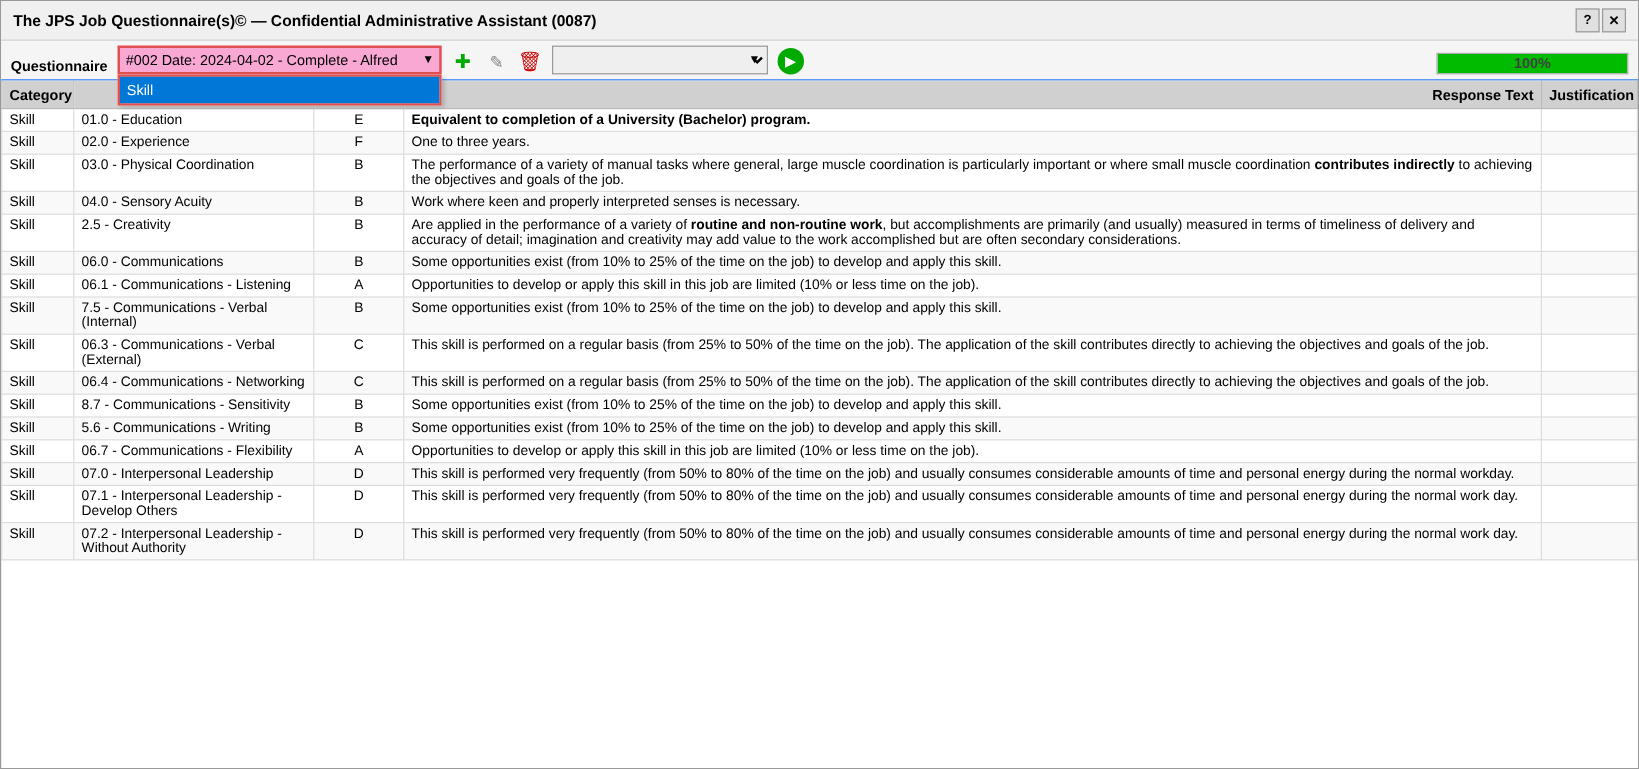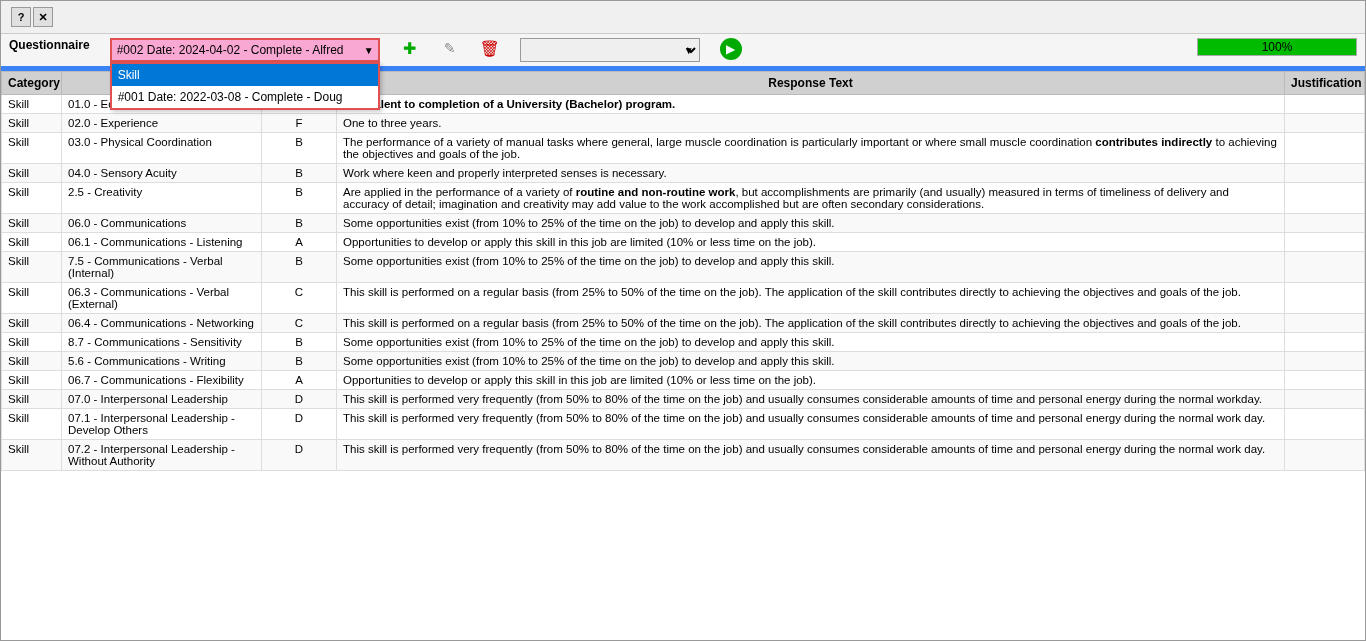--- a/index.html
+++ b/index.html
@@ -15,25 +15,25 @@
       font-size: 13px;
       border-bottom: 1px solid #ccc;
       display: flex;
       align-items: center;
       justify-content: space-between;
     }
 
     
     #toolbar {
       background: #f5f5f5;
-      border-bottom: 5px solid #3b82f6;
+      border-bottom: 1px solid #3b82f6;
       padding: 4px 8px;
       display: flex;
-      align-items: flex-start;
-      gap: 20px;
+      align-items: flex-end;
+      gap: 8px;
       position: relative;
     }
 
     #toolbar .questionnaire-label {
       font-size: 12px;
       font-weight: bold;
     }
 
     #dropdown-container {
       position: relative;
@@ -139,23 +139,23 @@
       background: #00bb00;
       width: 100%;
     }
 
     #progress-label {
       position: absolute;
       top: 0; left: 0; right: 0; bottom: 0;
       display: flex;
       align-items: center;
       justify-content: center;
-      font-weight: normal;
-      font-size: 12px;
-      color: #000000;
+      font-weight: bold;
+      font-size: 12px;
+      color: #404040;
     }
 
     
     #window-controls {
       display: flex;
       gap: 2px;
     }
 
     .win-btn {
       width: 20px;
@@ -181,21 +181,21 @@
       border-collapse: collapse;
       table-layout: fixed;
     }
 
     thead tr th {
       background: #d0d0d0;
       border: 1px solid #bbb;
       padding: 4px 6px;
       font-size: 12px;
       font-weight: bold;
-      text-align: center;
+      text-align: right;
       position: sticky;
       top: 0;
       z-index: 10;
     }
 
     col.cat { width: 60px; }
     col.question { width: 200px; }
     col.response { width: 75px; }
     col.response-text { width: auto; }
     col.justification { width: 80px; }
@@ -222,38 +222,38 @@
     .add-icon { color: #00aa00; font-size: 16px; }
     .edit-icon { color: #888; font-size: 14px; }
     .delete-icon { color: #cc0000; font-size: 16px; }
   </style>
 </head>
 <body>
 
 <div id="app">
 
   <div id="title-bar">
+    <span>The JPS Job Questionnaire(s)© — Confidential Administrative Assistant (0087)</span>
     <div id="window-controls">
       <div class="win-btn">?</div>
       <div class="win-btn">✕</div>
     </div>
   </div>
 
   <div id="toolbar">
     <span class="questionnaire-label">Questionnaire</span>
 
     <div id="dropdown-container">
       <div class="select-wrapper">
         <select id="questionnaire-select">
         <option value="#002 Date: 2024-04-02 - Complete - Alfred">#002 Date: 2024-04-02 - Complete - Alfred</option><option value="#001 Date: 2022-03-08 - Complete - Doug">#001 Date: 2022-03-08 - Complete - Doug</option></select>
       </div>
       
       <div id="dropdown-open">
         <div class="dropdown-option selected">Skill</div>
-        <div class="dropdown-option">#001 Date: 2022-03-08 - Complete - Doug</div>
       </div>
     </div>
 
     <div class="toolbar-icon add-icon">✚</div>
     <div class="toolbar-icon edit-icon">✎</div>
     <div class="toolbar-icon delete-icon">🗑</div>
 
     <div class="select-wrapper">
       <select id="compare-select">
         <option value=""></option>

